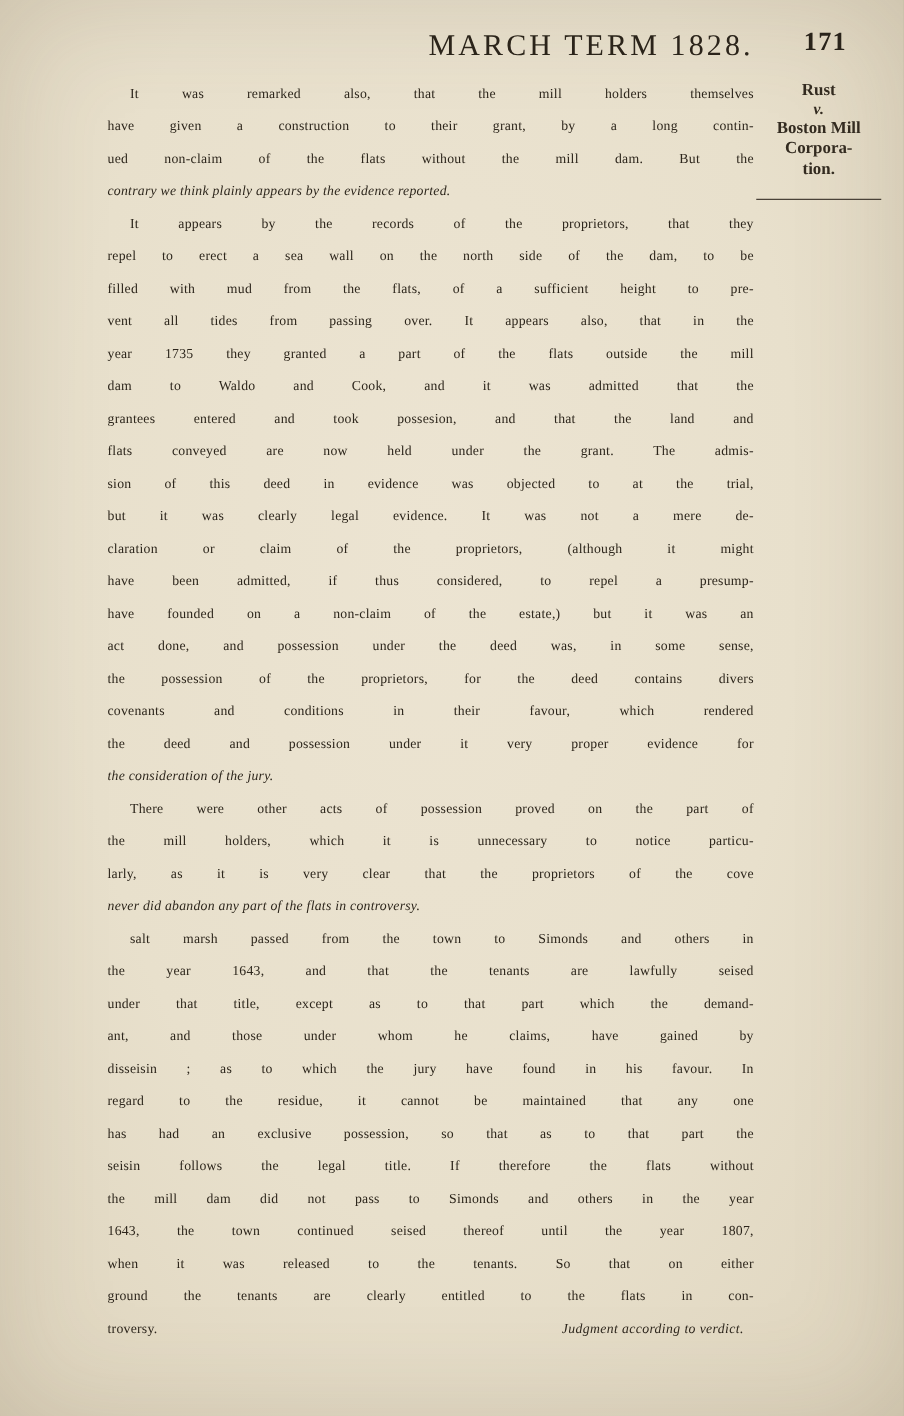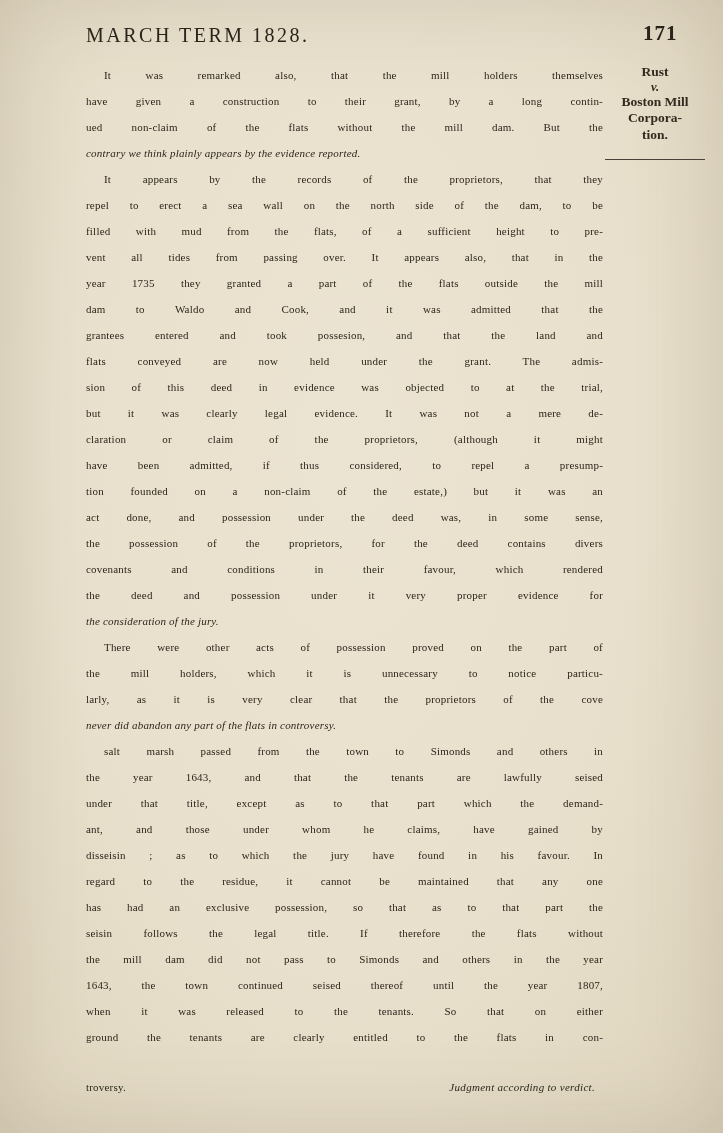--- a/index.html
+++ b/index.html
@@ -12,22 +12,22 @@
     width:723px;height:1133px;
     margin:0 auto;
     background:radial-gradient(ellipse at 48% 38%, #ece4d2 0%, var(--paper) 55%, #ded4bd 100%);
     box-shadow:inset 0 0 90px rgba(101,85,60,.18);
     font-family:"Liberation Serif","DejaVu Serif",serif;
     color:var(--ink);
     overflow:hidden;
   }
   .header-row{
     position:absolute;left:86px;top:24px;width:517px;
-    text-align:left;
-    font-size:20px;letter-spacing:2.5px;
+    text-align:right;
+    font-size:24px;letter-spacing:2.5px;
     color:#2b241a;
   }
   .page-number{
     position:absolute;left:643px;top:21px;
     font-size:21px;font-weight:600;letter-spacing:1px;
     color:#27211800;color:#29231a;font-family:Liberation Serif, serif;
   }
   .body-col{
     position:absolute;left:86px;top:62px;width:517px;
     font-size:11px;line-height:26px;letter-spacing:.2px;
@@ -40,21 +40,20 @@
     overflow:visible;
   }
   .bodyline.lastline{
     text-align-last:left;
     font-style:italic;
   }
   .para > .bodyline:first-child{text-indent:18px;}
   .final-row{
     display:flex;justify-content:space-between;align-items:flex-start;
     height:26px;
-    margin-top:24px;
   }
   .final-left{font-style:normal;}
   .final-closing{font-style:italic;padding-right:8px;letter-spacing:.3px;}
   .margin-note{
     position:absolute;left:605px;top:64px;width:100px;
     font-size:13.5px;line-height:16.5px;
     text-align:center;
     color:#332b20;
   }
   .margin-note .bodyline{
@@ -106,21 +105,21 @@
         <div class="bodyline">filled with mud from the flats, of a sufficient height to pre-</div>
         <div class="bodyline">vent all tides from passing over.  It appears also, that in the</div>
         <div class="bodyline">year 1735 they granted a part of the flats outside the mill</div>
         <div class="bodyline">dam to Waldo and Cook, and it was admitted that the</div>
         <div class="bodyline">grantees entered and took possesion, and that the land and</div>
         <div class="bodyline">flats conveyed are now held under the grant.  The admis-</div>
         <div class="bodyline">sion of this deed in evidence was objected to at the trial,</div>
         <div class="bodyline">but it was clearly legal evidence.  It was not a mere de-</div>
         <div class="bodyline">claration or claim of the proprietors, (although it might</div>
         <div class="bodyline">have been admitted, if thus considered, to repel a presump-</div>
-        <div class="bodyline">tion founded on a non-claim of the estate,) but it was an</div>
+        <div class="bodyline">have founded on a non-claim of the estate,) but it was an</div>
         <div class="bodyline">act done, and possession under the deed was, in some sense,</div>
         <div class="bodyline">the possession of the proprietors, for the deed contains divers</div>
         <div class="bodyline">covenants and conditions in their favour, which rendered</div>
         <div class="bodyline">the deed and possession under it very proper evidence for</div>
         <div class="bodyline lastline">the consideration of the jury.</div>
       </div>
 
     <div class="para">
         <div class="bodyline">There were other acts of possession proved on the part of</div>
         <div class="bodyline">the mill holders, which it is unnecessary to notice particu-</div>

